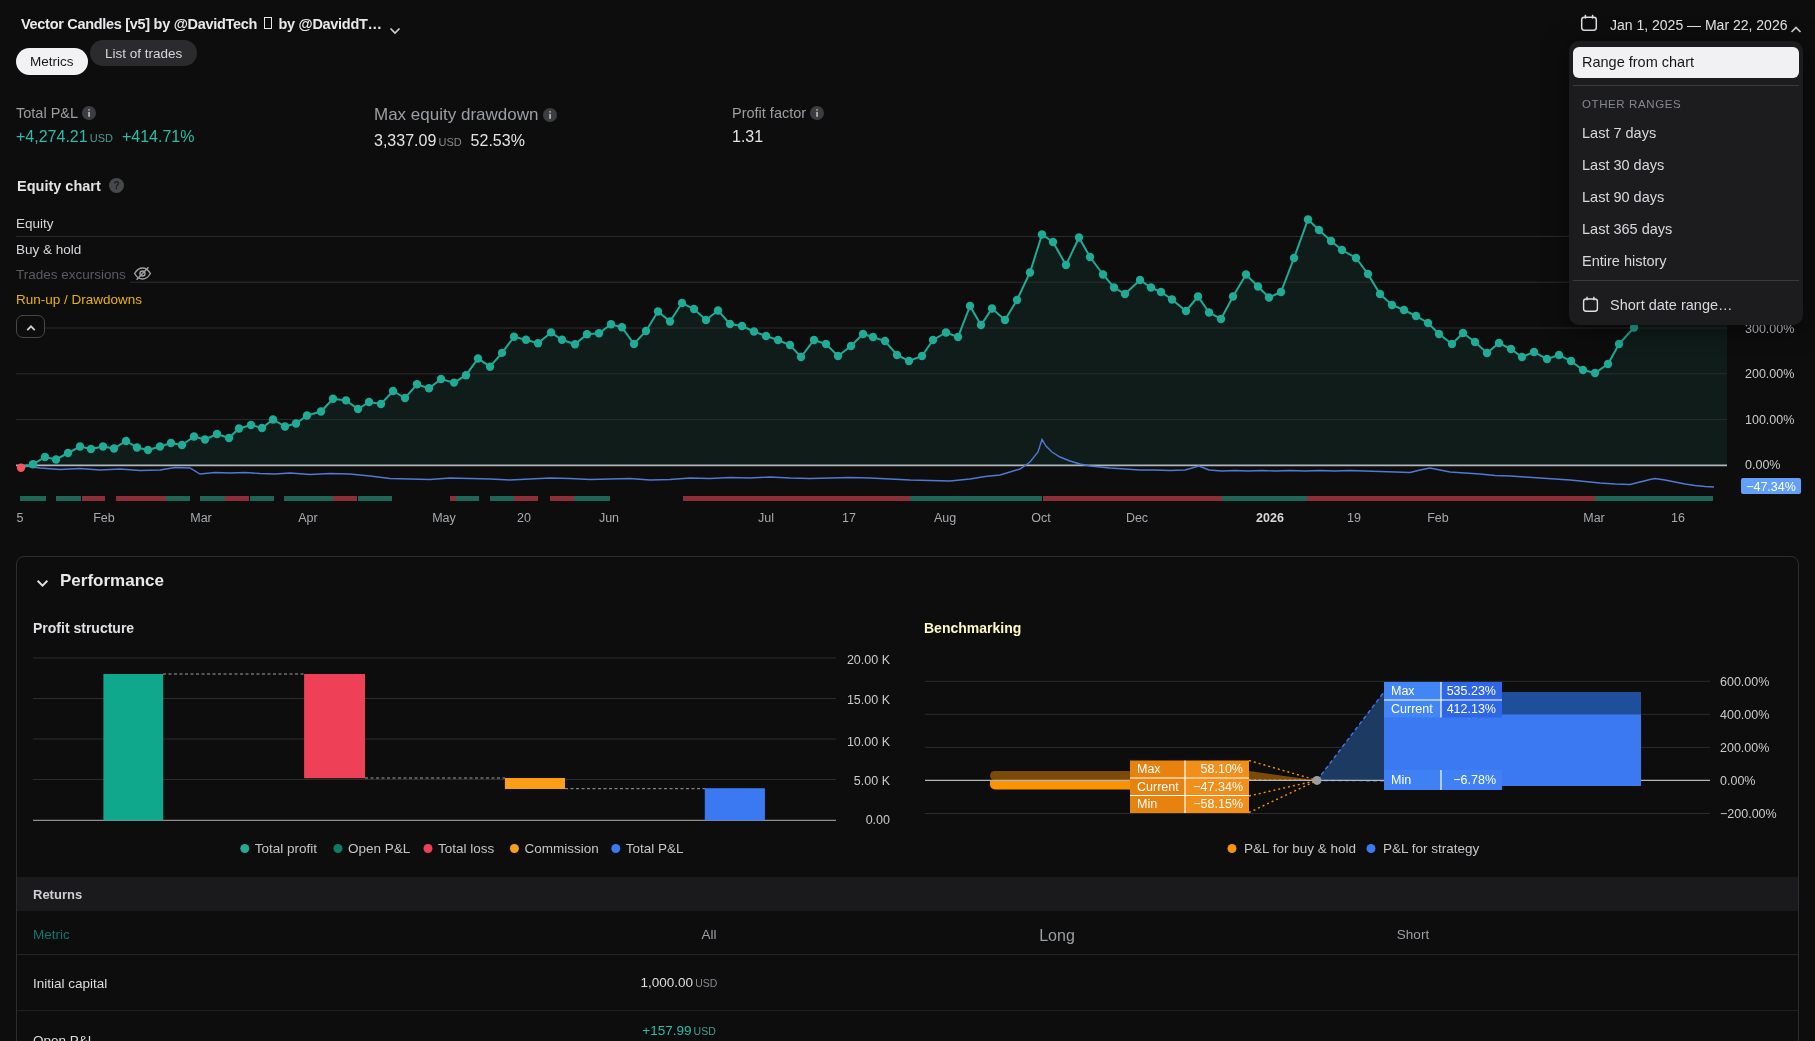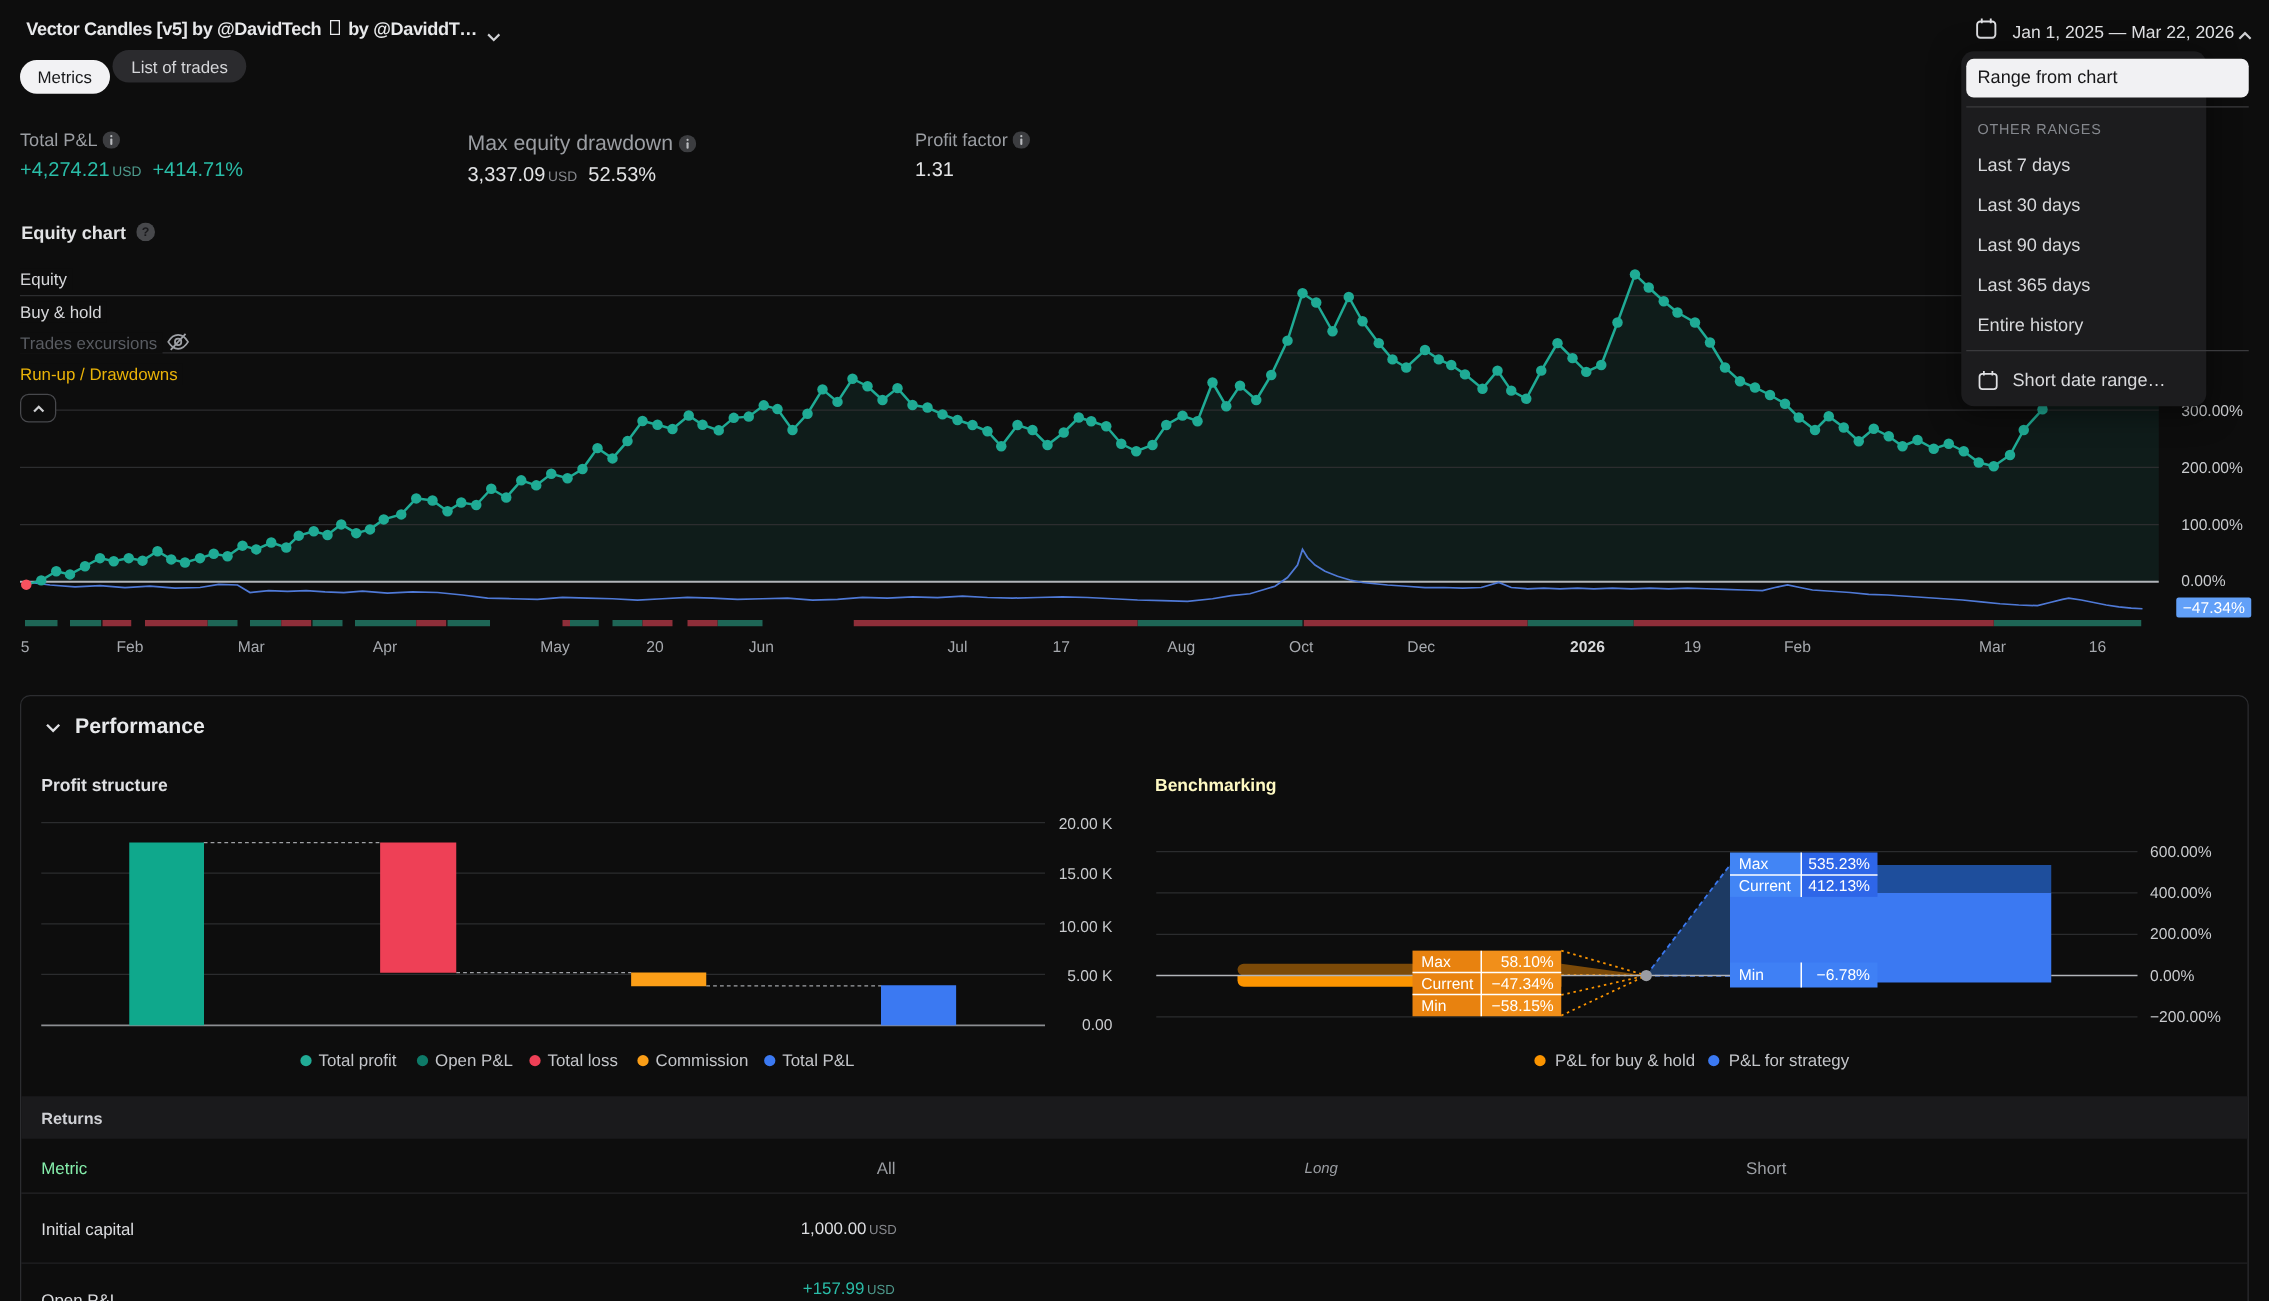--- a/index.html
+++ b/index.html
@@ -353,41 +353,41 @@
 <text x="1720" y="817.7" font-size="12.5" fill="#c9cbce">−200.00%</text>
 <circle cx="1232" cy="848.5" r="4.5" fill="#fb9400"></circle>
 <text x="1244" y="853" font-size="13.5" fill="#c3c5c9">P&amp;L for buy &amp; hold</text>
 <circle cx="1371" cy="848.5" r="4.5" fill="#3b79f2"></circle>
 <text x="1383" y="853" font-size="13.5" fill="#c3c5c9">P&amp;L for strategy</text>
 </svg>
 
 <div class="abs" style="left:17px;top:877px;width:1781px;height:34px;background:#1a1a1c;"></div>
 <div class="abs" style="left:33px;top:887px;font-size:13px;font-weight:bold;color:#cfd0d4;">Returns</div>
 <div class="abs" style="left:17px;top:954px;width:1781px;height:1px;background:#242427;"></div>
-<div class="abs" style="left:33px;top:927px;font-size:13.5px;color:#86efac;">Metric</div>
+<div class="abs" style="left:33px;top:927px;font-size:13.5px;color:#0f766e;">Metric</div>
 <div class="abs" style="left:609px;top:927px;width:200px;text-align:center;font-size:13.5px;color:#9b9ea3;">All</div>
-<div class="abs" style="left:957px;top:927px;width:200px;text-align:center;font-size:12px;color:#9b9ea3;font-style:italic;">Long</div>
+<div class="abs" style="left:957px;top:927px;width:200px;text-align:center;font-size:16px;color:#9b9ea3;">Long</div>
 <div class="abs" style="left:1313px;top:927px;width:200px;text-align:center;font-size:13.5px;color:#9b9ea3;">Short</div>
 <div class="abs" style="left:17px;top:1010px;width:1781px;height:1px;background:#202023;"></div>
 <div class="abs" style="left:33px;top:976px;font-size:13.5px;color:#dcdde0;">Initial capital</div>
 <div class="abs" style="left:579px;top:975px;width:200px;text-align:center;font-size:13.5px;color:#dcdde0;">1,000.00<span style="font-size:10.5px;color:#87898e;"> USD</span></div>
 <div class="abs" style="left:579px;top:1023px;width:200px;text-align:center;font-size:13.5px;color:#2abda8;">+157.99<span style="font-size:10.5px;color:#4e9a8d;"> USD</span></div>
 <div class="abs" style="left:33px;top:1033px;font-size:13.5px;color:#dcdde0;">Open P&amp;L</div>
 
 <div class="abs" style="left:1580px;top:14px;"><svg width="18" height="18" viewBox="0 0 18 18" fill="none" stroke="#dfe0e3" stroke-width="1.5">
       <rect x="1.7" y="3.2" width="14.6" height="13" rx="2.6"></rect>
       <line x1="5.4" y1="0.8" x2="5.4" y2="4.6"></line>
       <line x1="12.6" y1="0.8" x2="12.6" y2="4.6"></line>
     </svg></div>
 <div class="abs" style="left:1610px;top:17px;font-size:14px;color:#e4e5e8;">Jan 1, 2025 — Mar 22, 2026</div>
 <div class="abs" style="left:1790px;top:20px;"><svg width="12" height="8" viewBox="0 0 12 8" fill="none" stroke="#cfd0d3" stroke-width="1.7">
       <path d="M1.5 6 L6 1.5 L10.5 6"></path>
     </svg></div>
 
-<div class="abs" style="left:1569px;top:41px;width:196px;height:284px;background:#1c1c1e;border-radius:10px;box-shadow:0 4px 24px rgba(0,0,0,0.5);z-index:20;">
+<div class="abs" style="left:1569px;top:41px;width:234px;height:284px;background:#1c1c1e;border-radius:10px;box-shadow:0 4px 24px rgba(0,0,0,0.5);z-index:20;">
   <div style="position:absolute;left:4px;top:6px;width:226px;height:31px;background:#f1f1f3;border-radius:6px;color:#161618;font-size:14.5px;line-height:31px;padding-left:9px;">Range from chart</div>
   <div style="position:absolute;left:4px;top:43.5px;width:226px;height:1px;background:#3a3a3d;"></div>
   <div style="position:absolute;left:13px;top:57px;font-size:11.5px;color:#85888e;letter-spacing:0.6px;">OTHER RANGES</div>
   <div style="position:absolute;left:13px;top:84px;font-size:14.5px;color:#d8d9dc;">Last 7 days</div>
   <div style="position:absolute;left:13px;top:116px;font-size:14.5px;color:#d8d9dc;">Last 30 days</div>
   <div style="position:absolute;left:13px;top:148px;font-size:14.5px;color:#d8d9dc;">Last 90 days</div>
   <div style="position:absolute;left:13px;top:180px;font-size:14.5px;color:#d8d9dc;">Last 365 days</div>
   <div style="position:absolute;left:13px;top:212px;font-size:14.5px;color:#d8d9dc;">Entire history</div>
   <div style="position:absolute;left:4px;top:239px;width:226px;height:1px;background:#3a3a3d;"></div>
   <div style="position:absolute;left:13px;top:255px;"><svg width="17" height="17" viewBox="0 0 18 18" fill="none" stroke="#dfe0e3" stroke-width="1.5">

